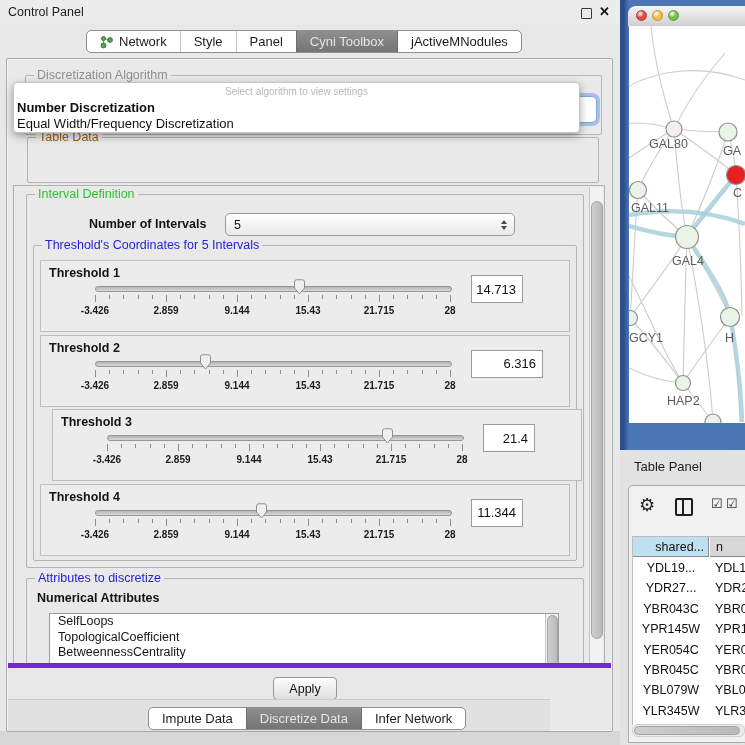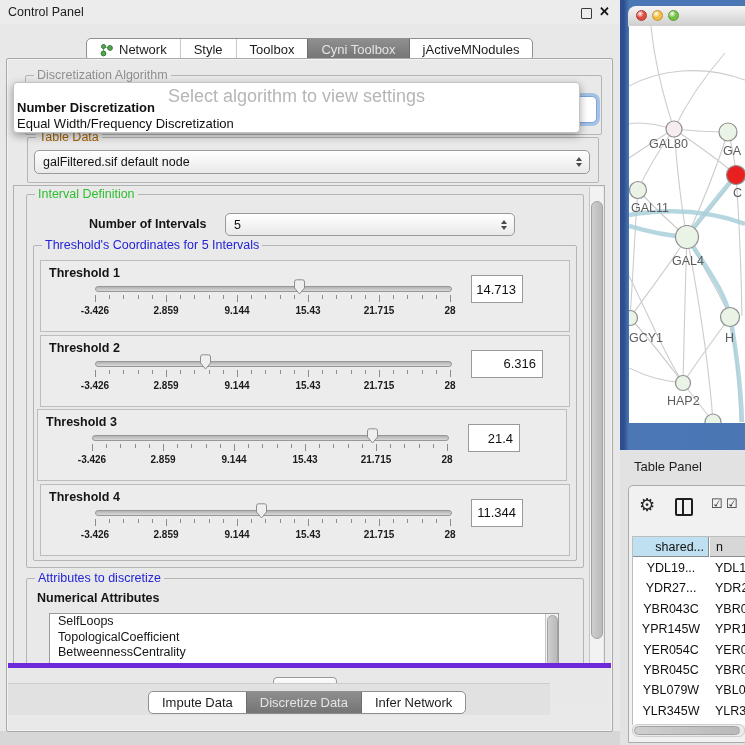--- a/index.html
+++ b/index.html
@@ -29,21 +29,21 @@
   .combo{position:absolute;background:linear-gradient(#ffffff,#e9e9e9);border:1px solid #9a9a9a;border-radius:5px;
       font-size:12.5px;color:#111;display:flex;align-items:center;padding-left:8px;box-sizing:border-box;}
   .combo .arrows{position:absolute;right:7px;top:0;bottom:0;display:flex;flex-direction:column;justify-content:center;gap:2px;}
   .combo .arrows i{display:block;width:0;height:0;border-left:3.5px solid transparent;border-right:3.5px solid transparent;}
   .combo .arrows i.up{border-bottom:4px solid #4a4a4a;}
   .combo .arrows i.dn{border-top:4px solid #4a4a4a;}
   #focus-combo{left:552px;top:95px;width:36px;height:25px;background:#fff;border:1px solid #7da5d8;border-radius:5px;
       box-shadow:0 0 0 3px rgba(110,160,225,.55);}
   #algo-popup{left:13px;top:82px;width:565px;height:49px;background:#fff;border:1px solid #c4c4c4;border-radius:4px;
       box-shadow:0 3px 8px rgba(0,0,0,.35);z-index:40;}
-  #algo-popup .prompt{position:absolute;top:3px;left:0;right:0;text-align:center;color:#b6b6b6;font-size:18px;}
+  #algo-popup .prompt{position:absolute;top:3px;left:0;right:0;text-align:center;color:#b6b6b6;font-size:10px;}
   #algo-popup .opt{position:absolute;left:3px;font-size:13px;color:#111;white-space:nowrap;}
   
   #scrollbox{left:12px;top:184px;width:590px;height:478px;border:1px solid #b0b0b0;overflow:hidden;background:#e9e9e9;}
   .vscroll{position:absolute;background:#f2f2f2;border-left:1px solid #c6c6c6;}
   .vscroll .thumb,.hscroll .thumb{position:absolute;background:linear-gradient(90deg,#cfcfcf,#b9b9b9);
       border:1px solid #a3a3a3;border-radius:6px;}
   .boldlabel{font-weight:bold;font-size:12.5px;color:#141414;}
   .tbox{position:absolute;background:#ececec;border:1px solid #bdbdbd;}
   .track{position:absolute;height:4px;background:linear-gradient(#b3b3b3,#d9d9d9);border:1px solid #979797;border-radius:3px;}
   .tick{position:absolute;width:1px;background:#8c8c8c;}
@@ -84,63 +84,56 @@
 </style>
 </head>
 <body>
 
 <div class="abs" id="control-panel">
   <div class="abs" id="titlebar">
     <span class="title">Control Panel</span>
     <span id="float-box"></span>
     <span id="close-x">✕</span>
   </div>
-  <div class="abs tabgroup" id="top-tabs" style="left:86px;top:38px;text-align:right;">
+  <div class="abs tabgroup" id="top-tabs" style="left:86px;top:30px;text-align:right;">
       <div class="seg">
         <span style="margin-right: 6px; display: inline-flex;">
           <svg width="13" height="14" viewBox="0 0 13 14">
             <line x1="3.5" y1="3.5" x2="3.5" y2="10.5" stroke="#7aa87a" stroke-width="1.2"></line>
             <line x1="3.5" y1="3.5" x2="10" y2="5" stroke="#7aa87a" stroke-width="1.2"></line>
             <circle cx="3.5" cy="3.5" r="2" fill="#57a457" stroke="#2f7a2f"></circle>
             <circle cx="3.5" cy="10.5" r="2.4" fill="#57a457" stroke="#2f7a2f"></circle>
             <circle cx="10" cy="5" r="2.4" fill="#57a457" stroke="#2f7a2f"></circle>
           </svg>
         </span>
         <span>Network</span>
       </div>
       <div class="seg">
         <span>Style</span>
       </div>
       <div class="seg">
-        <span>Toolbox</span>
+        <span>Panel</span>
       </div>
       <div class="seg sel">
         <span>Cyni Toolbox</span>
       </div>
       <div class="seg">
         <span>jActiveMNodules</span>
       </div>
     </div>
 
   <div class="abs" id="main-panel">
 
     <div class="group" style="left:18px;top:16px;width:575px;height:58px;">
       <span class="legend gray">Discretization Algorithm</span>
     </div>
     <div class="abs" id="focus-combo" style="left:552px;top:37px;width:36px;height:25px;background:#fff;border:1px solid #7da5d8;border-radius:5px;box-shadow:0 0 0 3px rgba(110,160,225,.55);position:absolute;"></div>
 
     <div class="group" style="left:20px;top:78px;width:570px;height:44px;">
       <span class="legend dark">Table Data</span>
-      <div class="combo" style="left:6px;top:12px;width:556px;height:24px;">
-        <span>galFiltered.sif default node</span>
-        <span class="arrows">
-            <i class="up"></i>
-            <i class="dn"></i>
-          </span>
-      </div>
     </div>
 
     <div class="abs" id="scrollbox" style="left:6px;top:126px;">
       <div class="group" style="left:12px;top:8px;width:556px;height:372px;">
         <span class="legend green">Interval Definition</span>
         <span class="boldlabel" style="position:absolute;left:62px;top:22px;">Number of Intervals</span>
         <div class="combo" style="left:198px;top:18px;width:290px;height:23px;">
           <span>5</span>
           <span class="arrows">
               <i class="up"></i>
@@ -223,21 +216,21 @@
                 <div class="ticklab" style="left: 125px; top: 44px;">2.859</div>
                 <div class="ticklab" style="left: 196px; top: 44px;">9.144</div>
                 <div class="ticklab" style="left: 267px; top: 44px;">15.43</div>
                 <div class="ticklab" style="left: 338px; top: 44px;">21.715</div>
                 <div class="ticklab" style="left: 409px; top: 44px;">28</div>
                 <div style="position: absolute; left: 157.549px; top: 18px; width: 13px; height: 16px;"><svg width="13" height="16" viewBox="0 0 13 16">
                     <path d="M1.5,3 Q1.5,0.8 3.5,0.8 L9.5,0.8 Q11.5,0.8 11.5,3 L11.5,9 L6.5,15 L1.5,9 Z" fill="#efefef" stroke="#8d8d8d"></path>
                   </svg></div>
                 <div class="valuebox" style="left: 430px; top: 14px; width: 72px; height: 28px;">6.316</div>
               </div>
-              <div class="tbox" style="left: 3px; top: 163px; width: 528px; height: 70px;">
+              <div class="tbox" style="left: 18px; top: 163px; width: 528px; height: 70px;">
                 <div class="boldlabel" style="position: absolute; left: 8px; top: 5px;">Threshold 3</div>
                 <div class="track" style="left: 54px; top: 25px; width: 355px;"></div>
                 <div class="tick" style="left: 54px; top: 34px; height: 7px;"></div>
                 <div class="tick" style="left: 68.2px; top: 34px; height: 4px;"></div>
                 <div class="tick" style="left: 82.4px; top: 34px; height: 4px;"></div>
                 <div class="tick" style="left: 96.6px; top: 34px; height: 4px;"></div>
                 <div class="tick" style="left: 110.8px; top: 34px; height: 4px;"></div>
                 <div class="tick" style="left: 125px; top: 34px; height: 7px;"></div>
                 <div class="tick" style="left: 139.2px; top: 34px; height: 4px;"></div>
                 <div class="tick" style="left: 153.4px; top: 34px; height: 4px;"></div>
@@ -327,21 +320,21 @@
           </div>
       </div>
       <div class="vscroll" style="right:1px;top:1px;width:13px;height:476px;">
         <div class="thumb" style="left:1px;top:14px;width:10px;height:436px;"></div>
       </div>
     </div>
 
     <div class="abs" id="apply-strip" style="left:1px;top:604px;width:603px;height:36px;position:absolute;">
       <div id="apply-btn">Apply</div>
     </div>
-    <div class="abs" id="bottom-strip" style="left:1px;top:624px;width:542px;height:31px;position:absolute;">
+    <div class="abs" id="bottom-strip" style="left:1px;top:640px;width:542px;height:31px;position:absolute;">
       <div class="tabgroup" id="bottom-tabs" style="position:absolute;left:140px;top:7px;">
           <div class="seg">
             <span>Impute Data</span>
           </div>
           <div class="seg sel">
             <span>Discretize Data</span>
           </div>
           <div class="seg">
             <span>Infer Network</span>
           </div>

